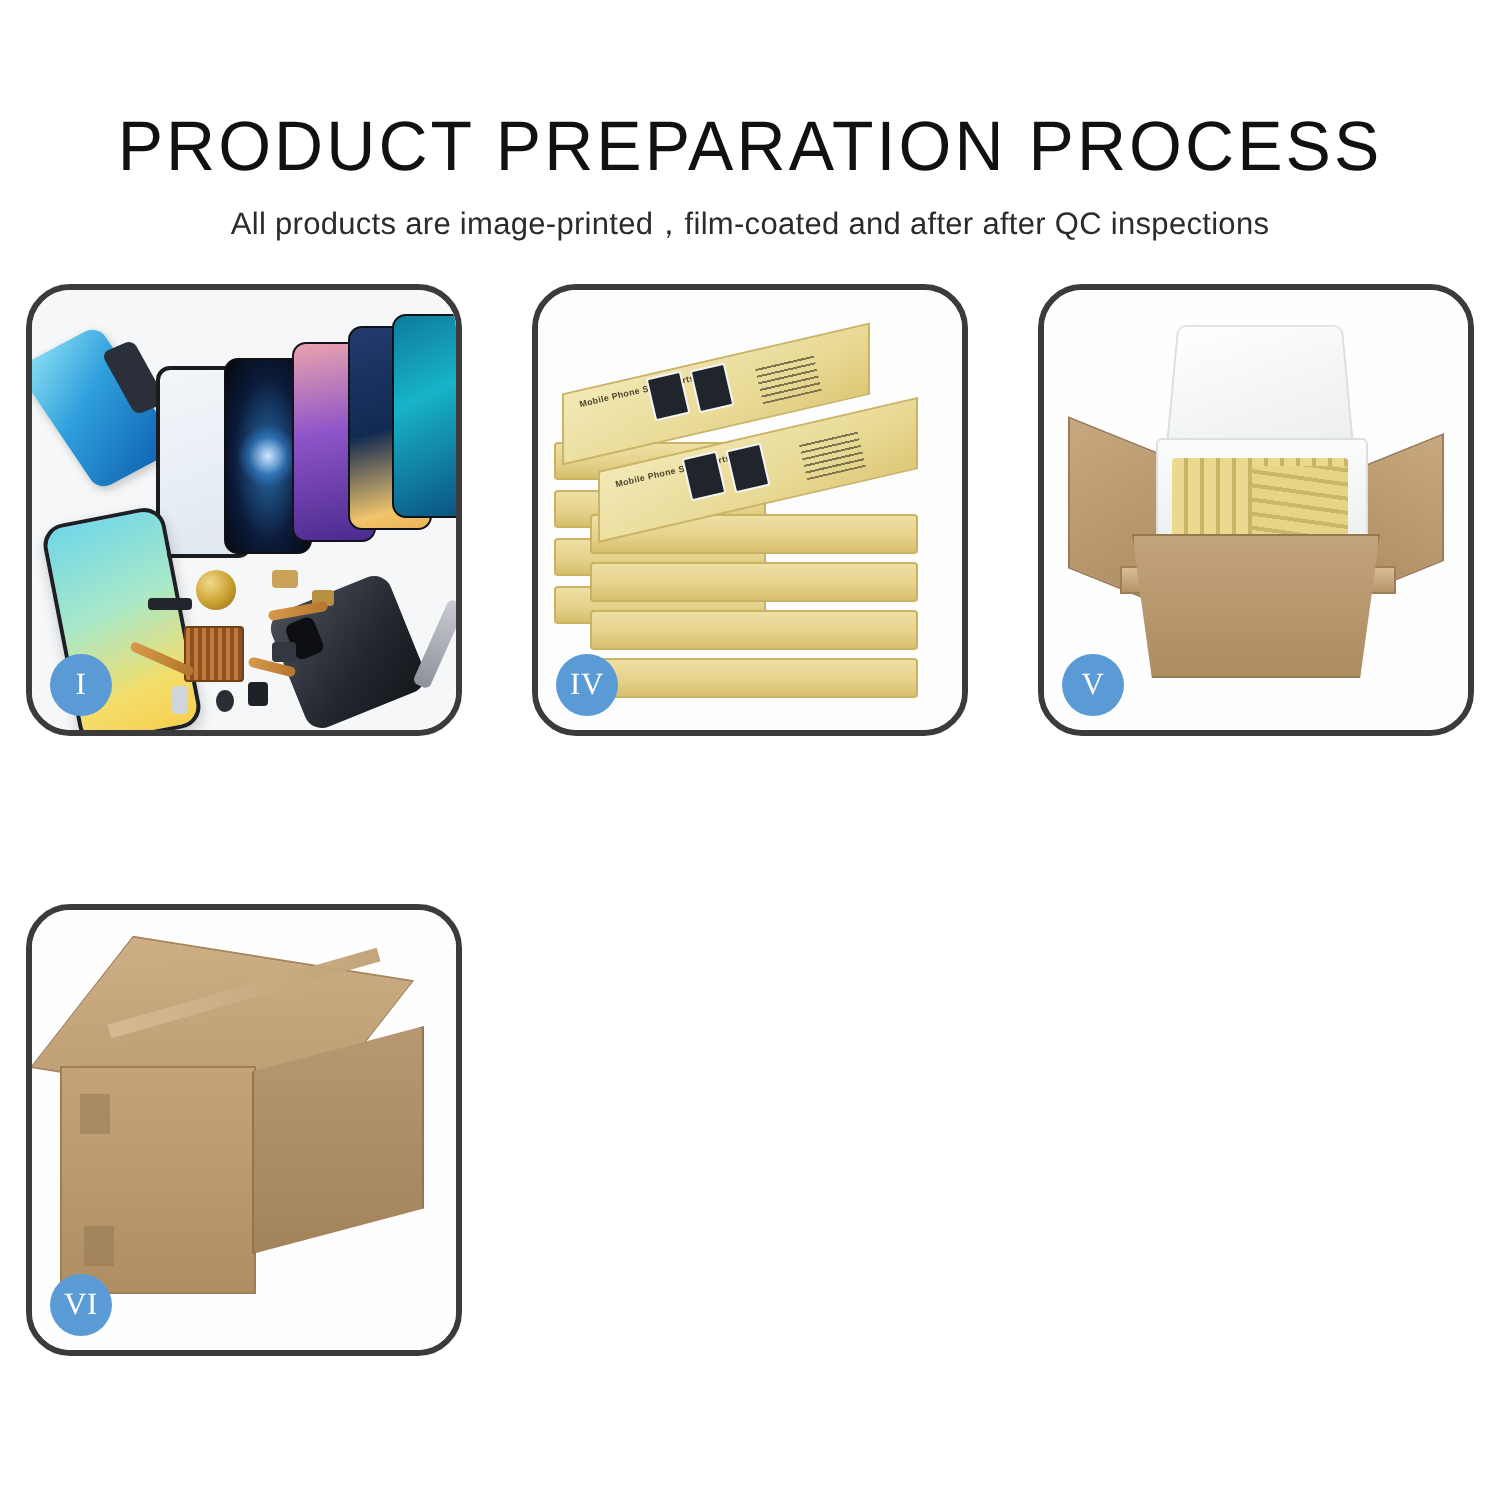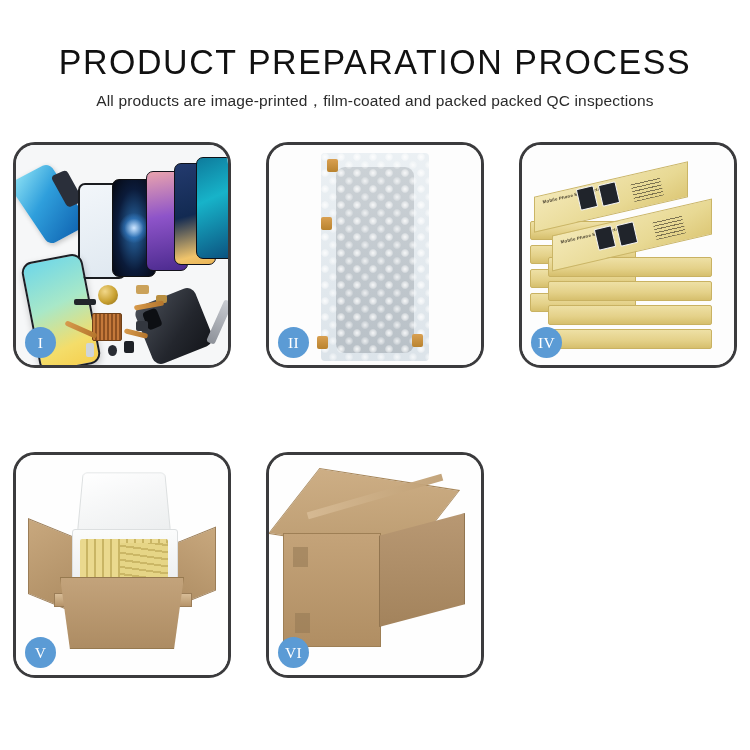--- a/index.html
+++ b/index.html
@@ -11,21 +11,21 @@
     height: 750px;
     background: #ffffff;
     font-family: "Liberation Sans", sans-serif;
     overflow: hidden;
     position: relative;
   }
 
   
   .header {
     position: absolute;
-    top: 4px;
+    top: 16px;
     left: 0;
     width: 750px;
     height: 130px;
     text-align: center;
   }
   .page-title {
     margin: 0;
     padding-top: 37px;
     font-size: 35px;
     font-weight: 500;
@@ -380,21 +380,21 @@
   .scene-sealed .c-tape {
     position:absolute; width: 15px; height: 20px;
     background: rgba(148,120,84,.55);
   }
 </style>
 </head>
 <body>
 
 <div class="header">
   <h1 class="page-title">PRODUCT PREPARATION PROCESS</h1>
-  <p class="page-subtitle">All products are image-printed，film-coated and packed packed QC inspections</p>
+  <p class="page-subtitle">All products are image-printed，film-coated and after after QC inspections</p>
 </div>
 
 <div class="process-grid">
 
   <div class="panel">
     <div class="panel-figure scene-parts">
       <div class="phone-blue-flex"></div>
       <div class="screen-glass"></div>
       <div class="screen-dark"></div>
       <div class="screen-purple"></div>
@@ -412,34 +412,20 @@
       <div class="sm" style="left:70px;top:198px;width:8px;height:14px;background:#cfd5db;"></div>
       <div class="sm" style="left:120px;top:176px;width:12px;height:10px;background:#33373f;"></div>
       <div class="flex-cable" style="left:48px;top:182px;width:34px;transform:rotate(24deg);"></div>
       <div class="flex-cable" style="left:118px;top:158px;width:30px;transform:rotate(-10deg);"></div>
       <div class="flex-cable" style="left:108px;top:186px;width:24px;transform:rotate(14deg);"></div>
       <div class="tool"></div>
     </div>
     <div class="step-badge">I</div>
   </div>
 
-  <div class="panel">
-    <div class="panel-figure scene-bubble">
-      <div class="inner-screen"></div>
-      <div class="cable-strip"></div>
-      <div class="wrap-sheet">
-        <div class="bubbles"></div>
-      </div>
-      <div class="tape" style="left:58px;top:14px;"></div>
-      <div class="tape" style="left:52px;top:72px;"></div>
-      <div class="tape" style="left:48px;bottom:16px;"></div>
-      <div class="tape" style="right:58px;bottom:18px;"></div>
-    </div>
-    <div class="step-badge">II</div>
-  </div>
 
 
   <div class="panel">
     <div class="panel-figure scene-stack">
 
       <div class="box-layer" style="left:8px;top:76px;width:104px;height:17px;"></div>
       <div class="box-layer" style="left:8px;top:100px;width:104px;height:17px;"></div>
       <div class="box-layer" style="left:8px;top:124px;width:104px;height:17px;"></div>
       <div class="box-layer" style="left:8px;top:148px;width:104px;height:17px;"></div>
 

